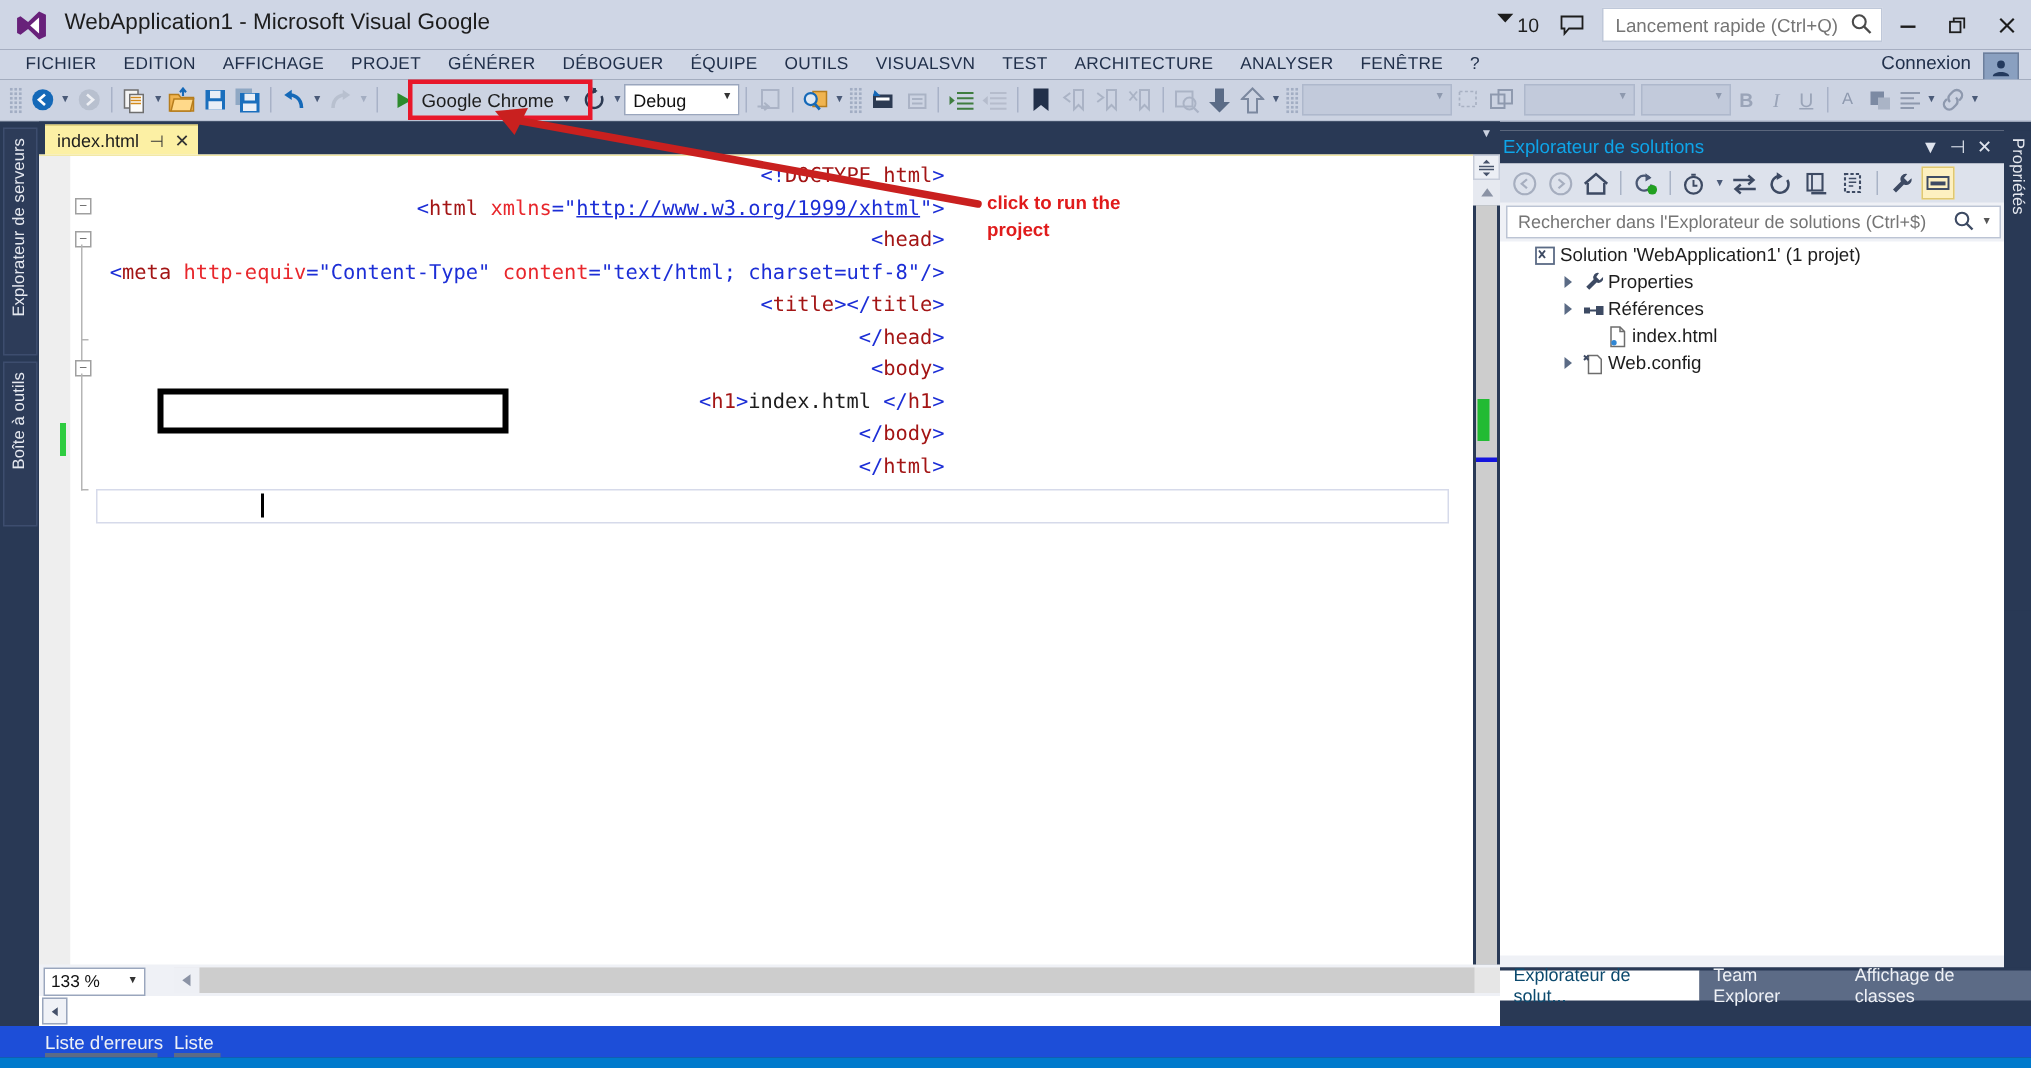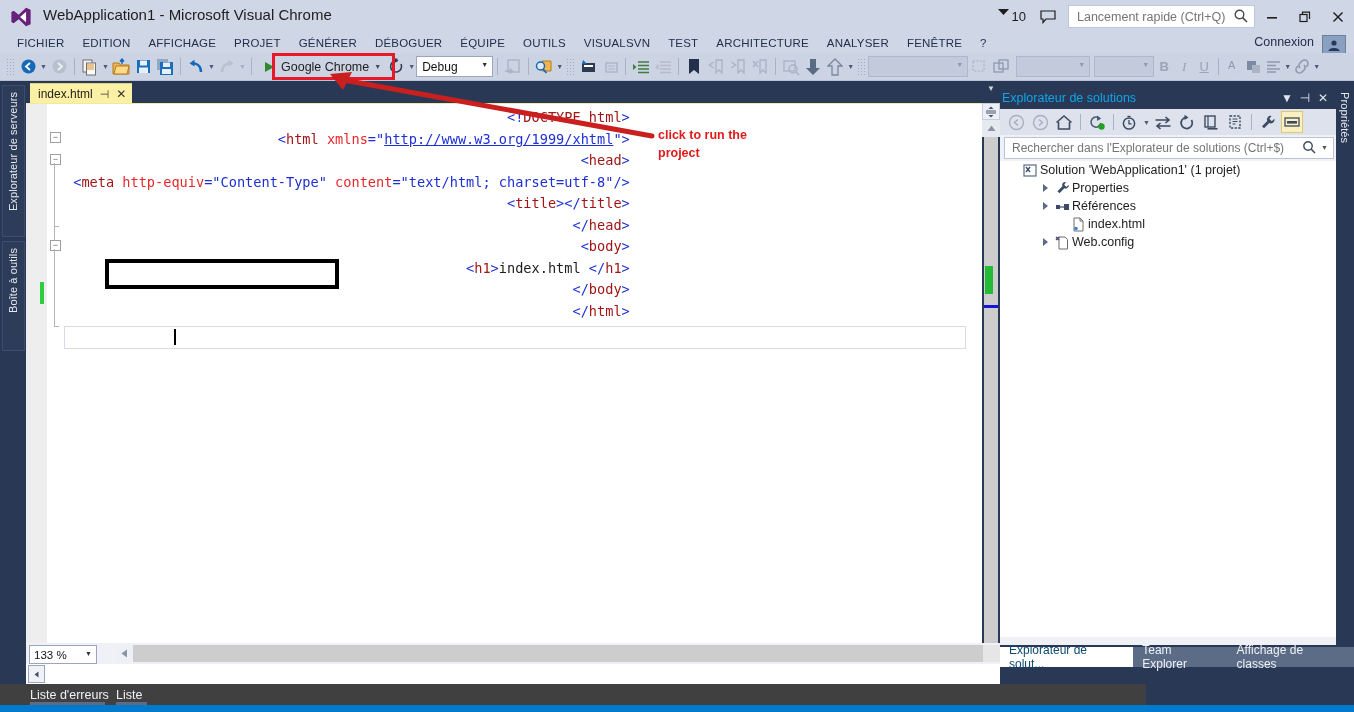--- a/index.html
+++ b/index.html
@@ -135,40 +135,40 @@
   .ticon2{width:20px;display:flex;align-items:center;justify-content:center;}
 
   .se-tabs{position:absolute;left:1000px;top:645px;width:354px;height:22px;background:#293955;display:flex;align-items:flex-end;}
   .se-tab{height:20px;display:flex;align-items:center;padding:0 9px;font-size:12px;background:#5c6b86;color:#eef1f6;}
   .se-tab.act{background:#fff;color:#0c4a6e;}
 
   .props-rail{position:absolute;right:0;top:87px;width:18px;height:320px;background:#293955;}
   .props-rail span{display:block;writing-mode:vertical-rl;font-size:11px;color:#e6e9f0;padding:5px 3px;letter-spacing:.1px;}
 
   
-  .botbar{position:absolute;left:0;top:684px;width:1146px;height:21px;background:#404040;}
+  .botbar{position:absolute;left:0;top:684px;width:1354px;height:21px;background:#1d4ed8;}
   .bb-item{position:absolute;top:0;height:21px;display:flex;align-items:center;font-size:12.5px;color:#eef1f6;}
   .bb-bar{position:absolute;top:18px;height:3px;background:#5c6b86;}
   .statusbar{position:absolute;left:0;top:705px;width:1354px;height:7px;background:#007acc;}
 
   
   .anno-text{position:absolute;font-size:12.5px;font-weight:bold;color:#e01b1b;line-height:18px;}
   .anno-svg{position:absolute;left:0;top:0;width:1354px;height:712px;pointer-events:none;}
 </style>
 </head>
 <body>
 
 <div id="app">
 
   <div class="titlebar">
     <svg class="vs-logo" viewBox="0 0 24 24">
       <path d="M17.5 1.8 L22.5 4.2 V19.8 L17.5 22.2 L9.5 14.5 L4 18.8 L1.5 17.5 V6.5 L4 5.2 L9.5 9.5 Z" fill="#68217a"></path>
       <path d="M17.5 6.2 V17.8 L11 12 Z" fill="#fff"></path>
     </svg>
-    <div class="title-text">WebApplication1 - Microsoft Visual Chrome</div>
+    <div class="title-text">WebApplication1 - Microsoft Visual Google</div>
 
     <div class="tb-right">
       <div class="notif">
         <span class="flag">
           <svg width="11" height="13" viewBox="0 0 11 13">
               <path d="M0 0 H11 L5.5 6 V13 L5.5 6 Z" fill="#1d1d1d"></path>
             </svg>
         </span>
         <span>10</span>
       </div>

